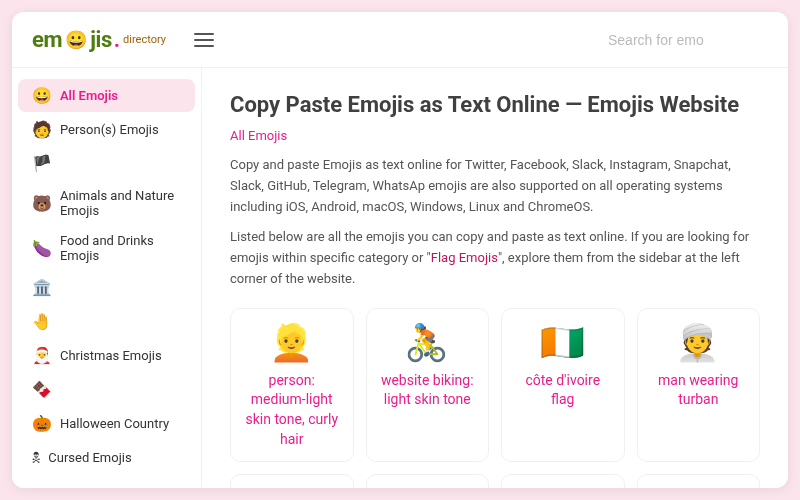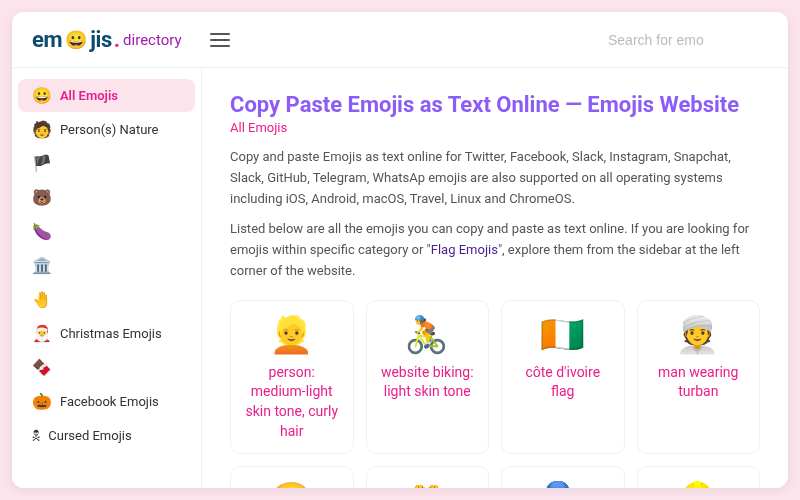--- a/index.html
+++ b/index.html
@@ -30,31 +30,31 @@
       flex-shrink: 0;
     }
     .logo {
       display: flex;
       align-items: center;
       gap: 2px;
     }
     .logo-text {
       font-size: 22px;
       font-weight: 700;
-      color: #0c4a6e;
+      color: #4d7c0f;
       letter-spacing: -0.5px;
     }
     .logo-dot {
       font-size: 22px;
       font-weight: 700;
       color: #e91e8c;
     }
     .logo-directory {
-      font-size: 15px;
-      color: #a21caf;
+      font-size: 11px;
+      color: #a16207;
       font-weight: 400;
       margin-left: 1px;
     }
     .logo-emoji {
       font-size: 18px;
       margin: 0 1px;
     }
     .hamburger-btn {
       margin-left: 24px;
       background: none;
@@ -125,38 +125,39 @@
 
     
     .main-content {
       flex: 1;
       overflow-y: auto;
       padding: 24px 28px;
     }
     .page-title {
       font-size: 22px;
       font-weight: 700;
-      color: #8b5cf6;
+      color: #404040;
+      margin-bottom: 8px;
     }
     .breadcrumb-link {
       font-size: 13px;
       color: #e91e8c;
       text-decoration: none;
       margin-bottom: 12px;
       display: inline-block;
     }
     .description {
       font-size: 13px;
       color: #555;
       line-height: 1.6;
       margin-bottom: 10px;
       max-width: 580px;
     }
     .description .flag-link {
-      color: #4c1d95;
+      color: #be185d;
       text-decoration: none;
       cursor: pointer;
     }
     .emoji-grid {
       display: grid;
       grid-template-columns: repeat(4, 1fr);
       gap: 12px;
       margin-top: 18px;
     }
     .emoji-card {
@@ -205,58 +206,60 @@
   <div class="body-layout">
 
     <nav class="sidebar">
 
     <div class="sidebar-item active">
       <span class="item-emoji">😀</span>
       <span class="item-label">All Emojis</span>
     </div>
         <div class="sidebar-item">
       <span class="item-emoji">🧑</span>
-      <span class="item-label">Person(s) Nature</span>
+      <span class="item-label">Person(s) Emojis</span>
     </div>
         <div class="sidebar-item">
       <span class="item-emoji">🏴</span>
     </div>
         <div class="sidebar-item">
       <span class="item-emoji">🐻</span>
+      <span class="item-label">Animals and Nature Emojis</span>
     </div>
         <div class="sidebar-item">
       <span class="item-emoji">🍆</span>
+      <span class="item-label">Food and Drinks Emojis</span>
     </div>
         <div class="sidebar-item">
       <span class="item-emoji">🏛️</span>
     </div>
         <div class="sidebar-item">
       <span class="item-emoji">🤚</span>
     </div>
         <div class="sidebar-item">
       <span class="item-emoji">🎅</span>
       <span class="item-label">Christmas Emojis</span>
     </div>
         <div class="sidebar-item">
       <span class="item-emoji">🍫</span>
     </div>
         <div class="sidebar-item">
       <span class="item-emoji">🎃</span>
-      <span class="item-label">Facebook Emojis</span>
+      <span class="item-label">Halloween Country</span>
     </div>
         <div class="sidebar-item">
       <span class="item-emoji">🕱️</span>
       <span class="item-label">Cursed Emojis</span>
     </div>
       </nav>
 
     <main class="main-content">
       <h1 class="page-title">Copy Paste Emojis as Text Online — Emojis Website</h1>
       <a class="breadcrumb-link">All Emojis</a>
-      <p class="description">Copy and paste Emojis as text online for Twitter, Facebook, Slack, Instagram, Snapchat, Slack, GitHub, Telegram, WhatsAp emojis are also supported on all operating systems including iOS, Android, macOS, Travel, Linux and ChromeOS.</p>
+      <p class="description">Copy and paste Emojis as text online for Twitter, Facebook, Slack, Instagram, Snapchat, Slack, GitHub, Telegram, WhatsAp emojis are also supported on all operating systems including iOS, Android, macOS, Windows, Linux and ChromeOS.</p>
       <p class="description">
         Listed below are all the emojis you can copy and paste as text online. If you are looking for emojis within specific category or "<a class="flag-link">Flag Emojis</a>", explore them from the sidebar at the left corner of the website.
       </p>
       <div class="emoji-grid">
 
       <div class="emoji-card">
       <span class="emoji-display">👱</span>
       <span class="emoji-name">person: medium-light skin tone, curly hair</span>
     </div>
           <div class="emoji-card">

